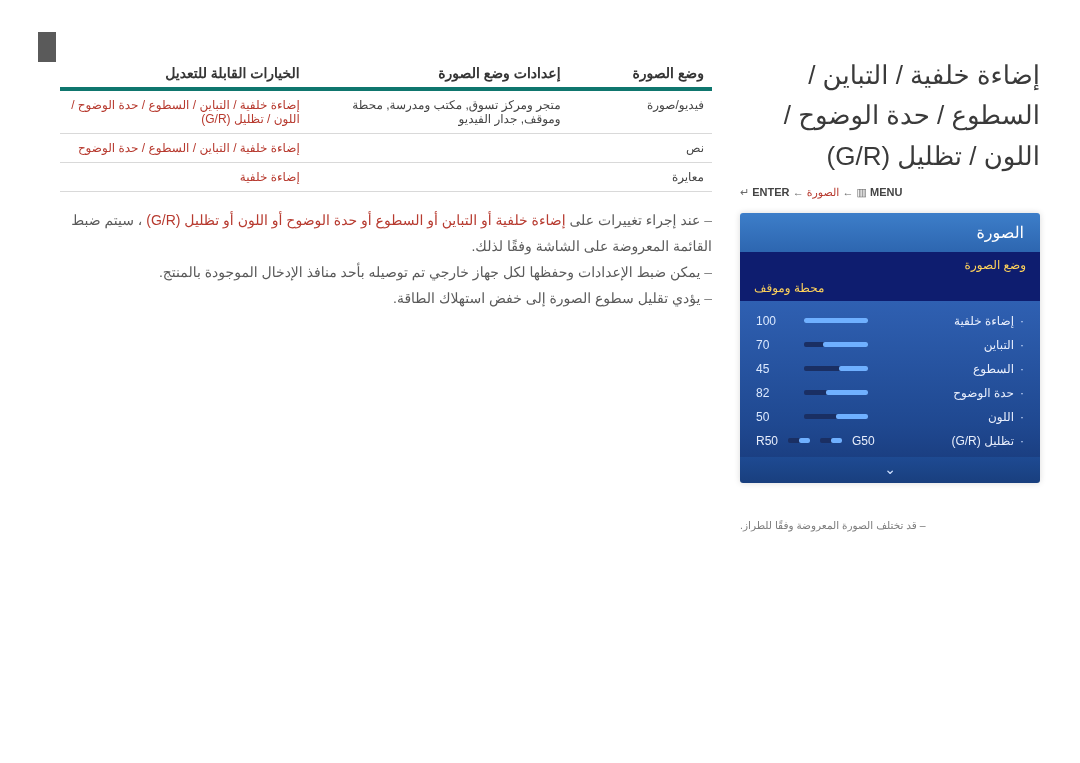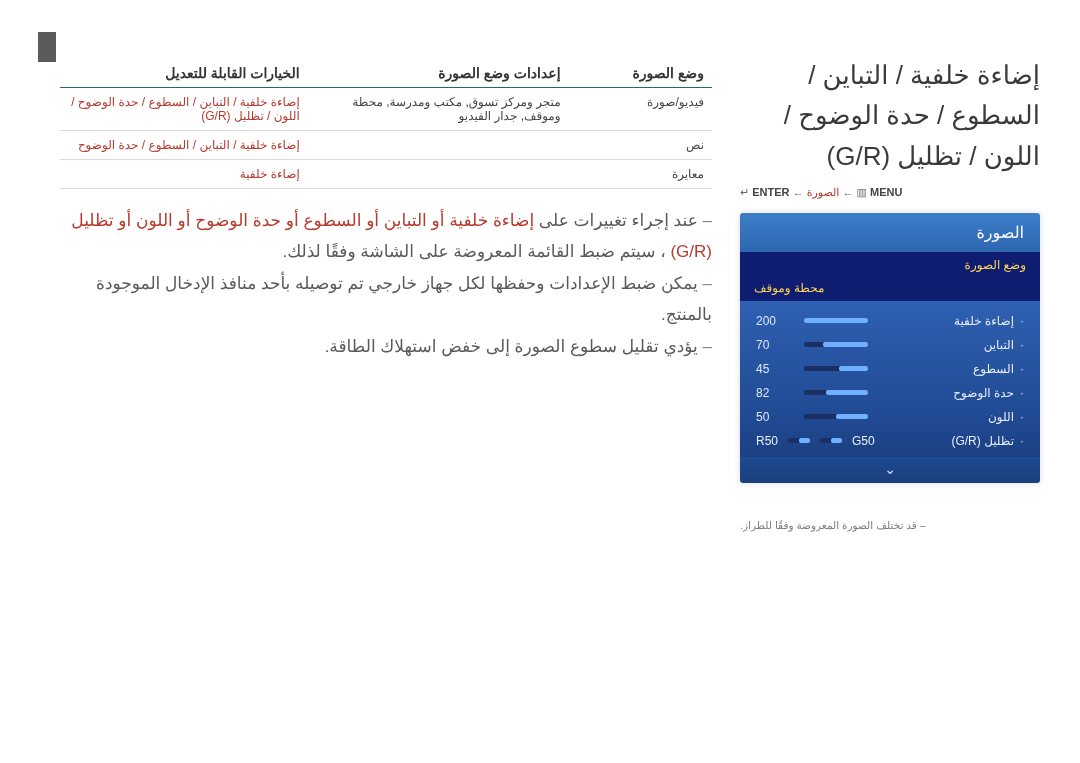--- a/index.html
+++ b/index.html
@@ -156,36 +156,36 @@
     width: 100%;
     border-collapse: collapse;
     font-size: 12px;
     direction: rtl;
   }
   table.opts th {
     text-align: right;
     font-weight: 600;
     color: #353535;
     padding: 6px 8px;
-    border-bottom: 1px solid #0f766e;
+    border-bottom: 4px solid #0f766e;
     font-size: 14px;
   }
   table.opts td {
     padding: 7px 8px;
     border-bottom: 1px solid #d9d9d9;
     vertical-align: top;
     text-align: right;
     color: #555;
   }
   table.opts td.col1 { width: 22%; color:#444; }
   table.opts td.col2 { width: 40%; color:#444;margin-top:8px; }
   table.opts td.col3 { color:#b73a2f; }
   .notes {
     margin-top: 16px;
-    font-size: 17px;
+    font-size: 14px;
     color: #5a5a5a;
     text-align: right;
     line-height: 1.85;
   }
   .notes .hl { color:#b73a2f; }
   .bullet::before { content:"– "; color:#888; }
   .page-num {
     position: absolute;
     bottom: 28px;
     left: 48px;
@@ -221,21 +221,21 @@
           <div class="right">محطة وموقف</div>
         </div>
         <div class="osd-body">
 
           <div id="osd-rows">
               <div class="osd-row">
                 <span class="dot label">إضاءة خلفية</span>
                 <span class="bar">
                   <span style="width: 100%;"></span>
                 </span>
-                <span class="val">200</span>
+                <span class="val">100</span>
               </div>
               <div class="osd-row">
                 <span class="dot label">التباين</span>
                 <span class="bar">
                   <span style="width: 70%;"></span>
                 </span>
                 <span class="val">70</span>
               </div>
               <div class="osd-row">
                 <span class="dot label">السطوع</span>

